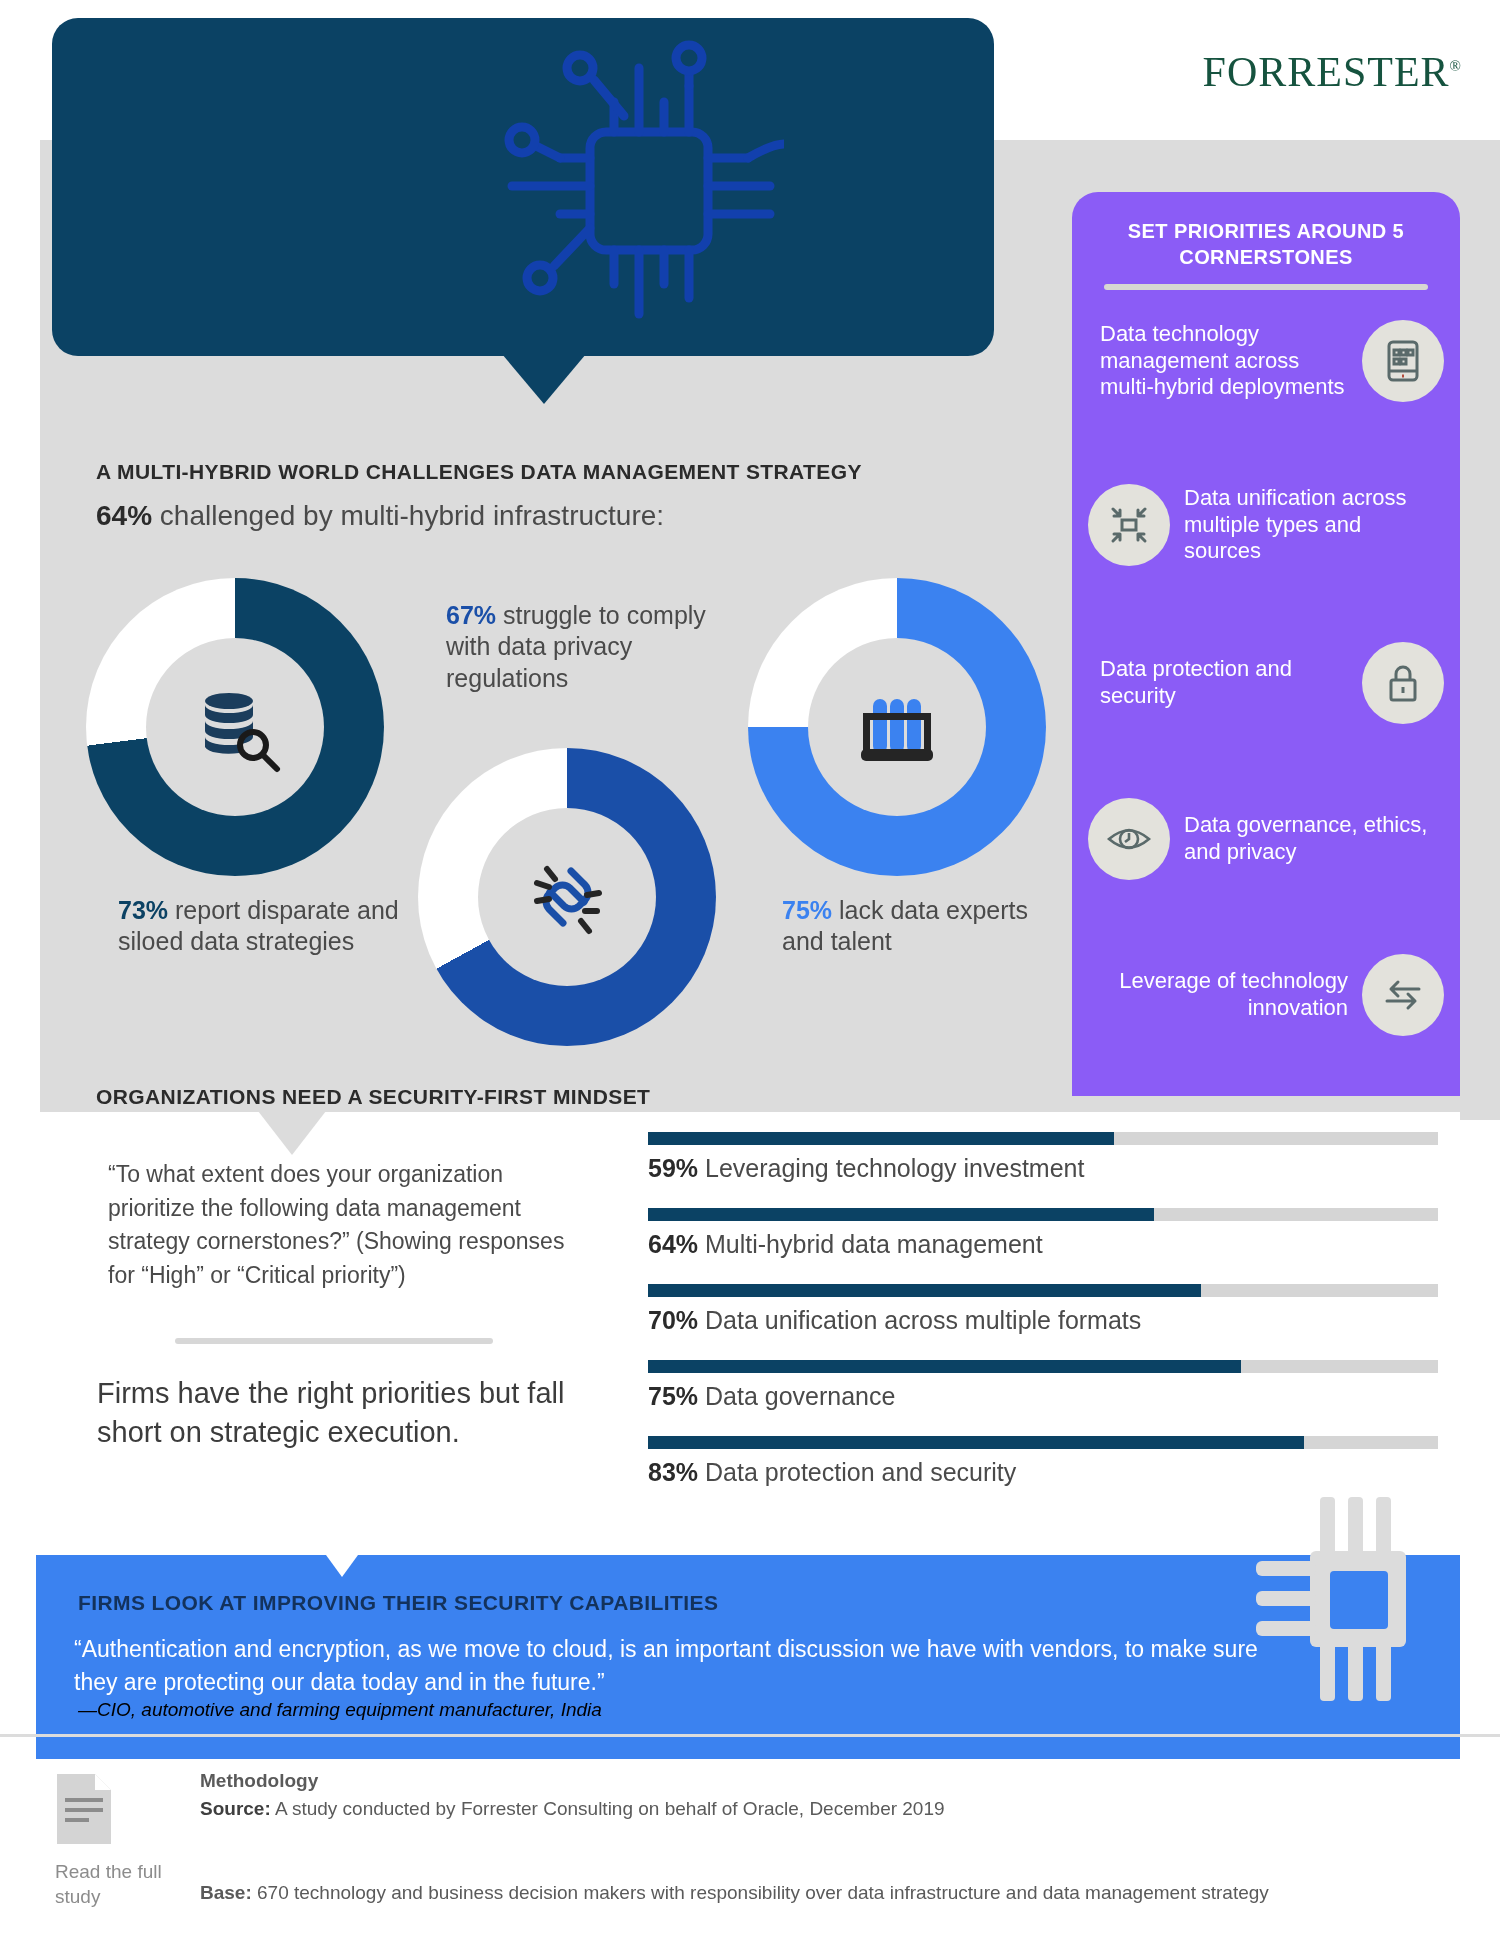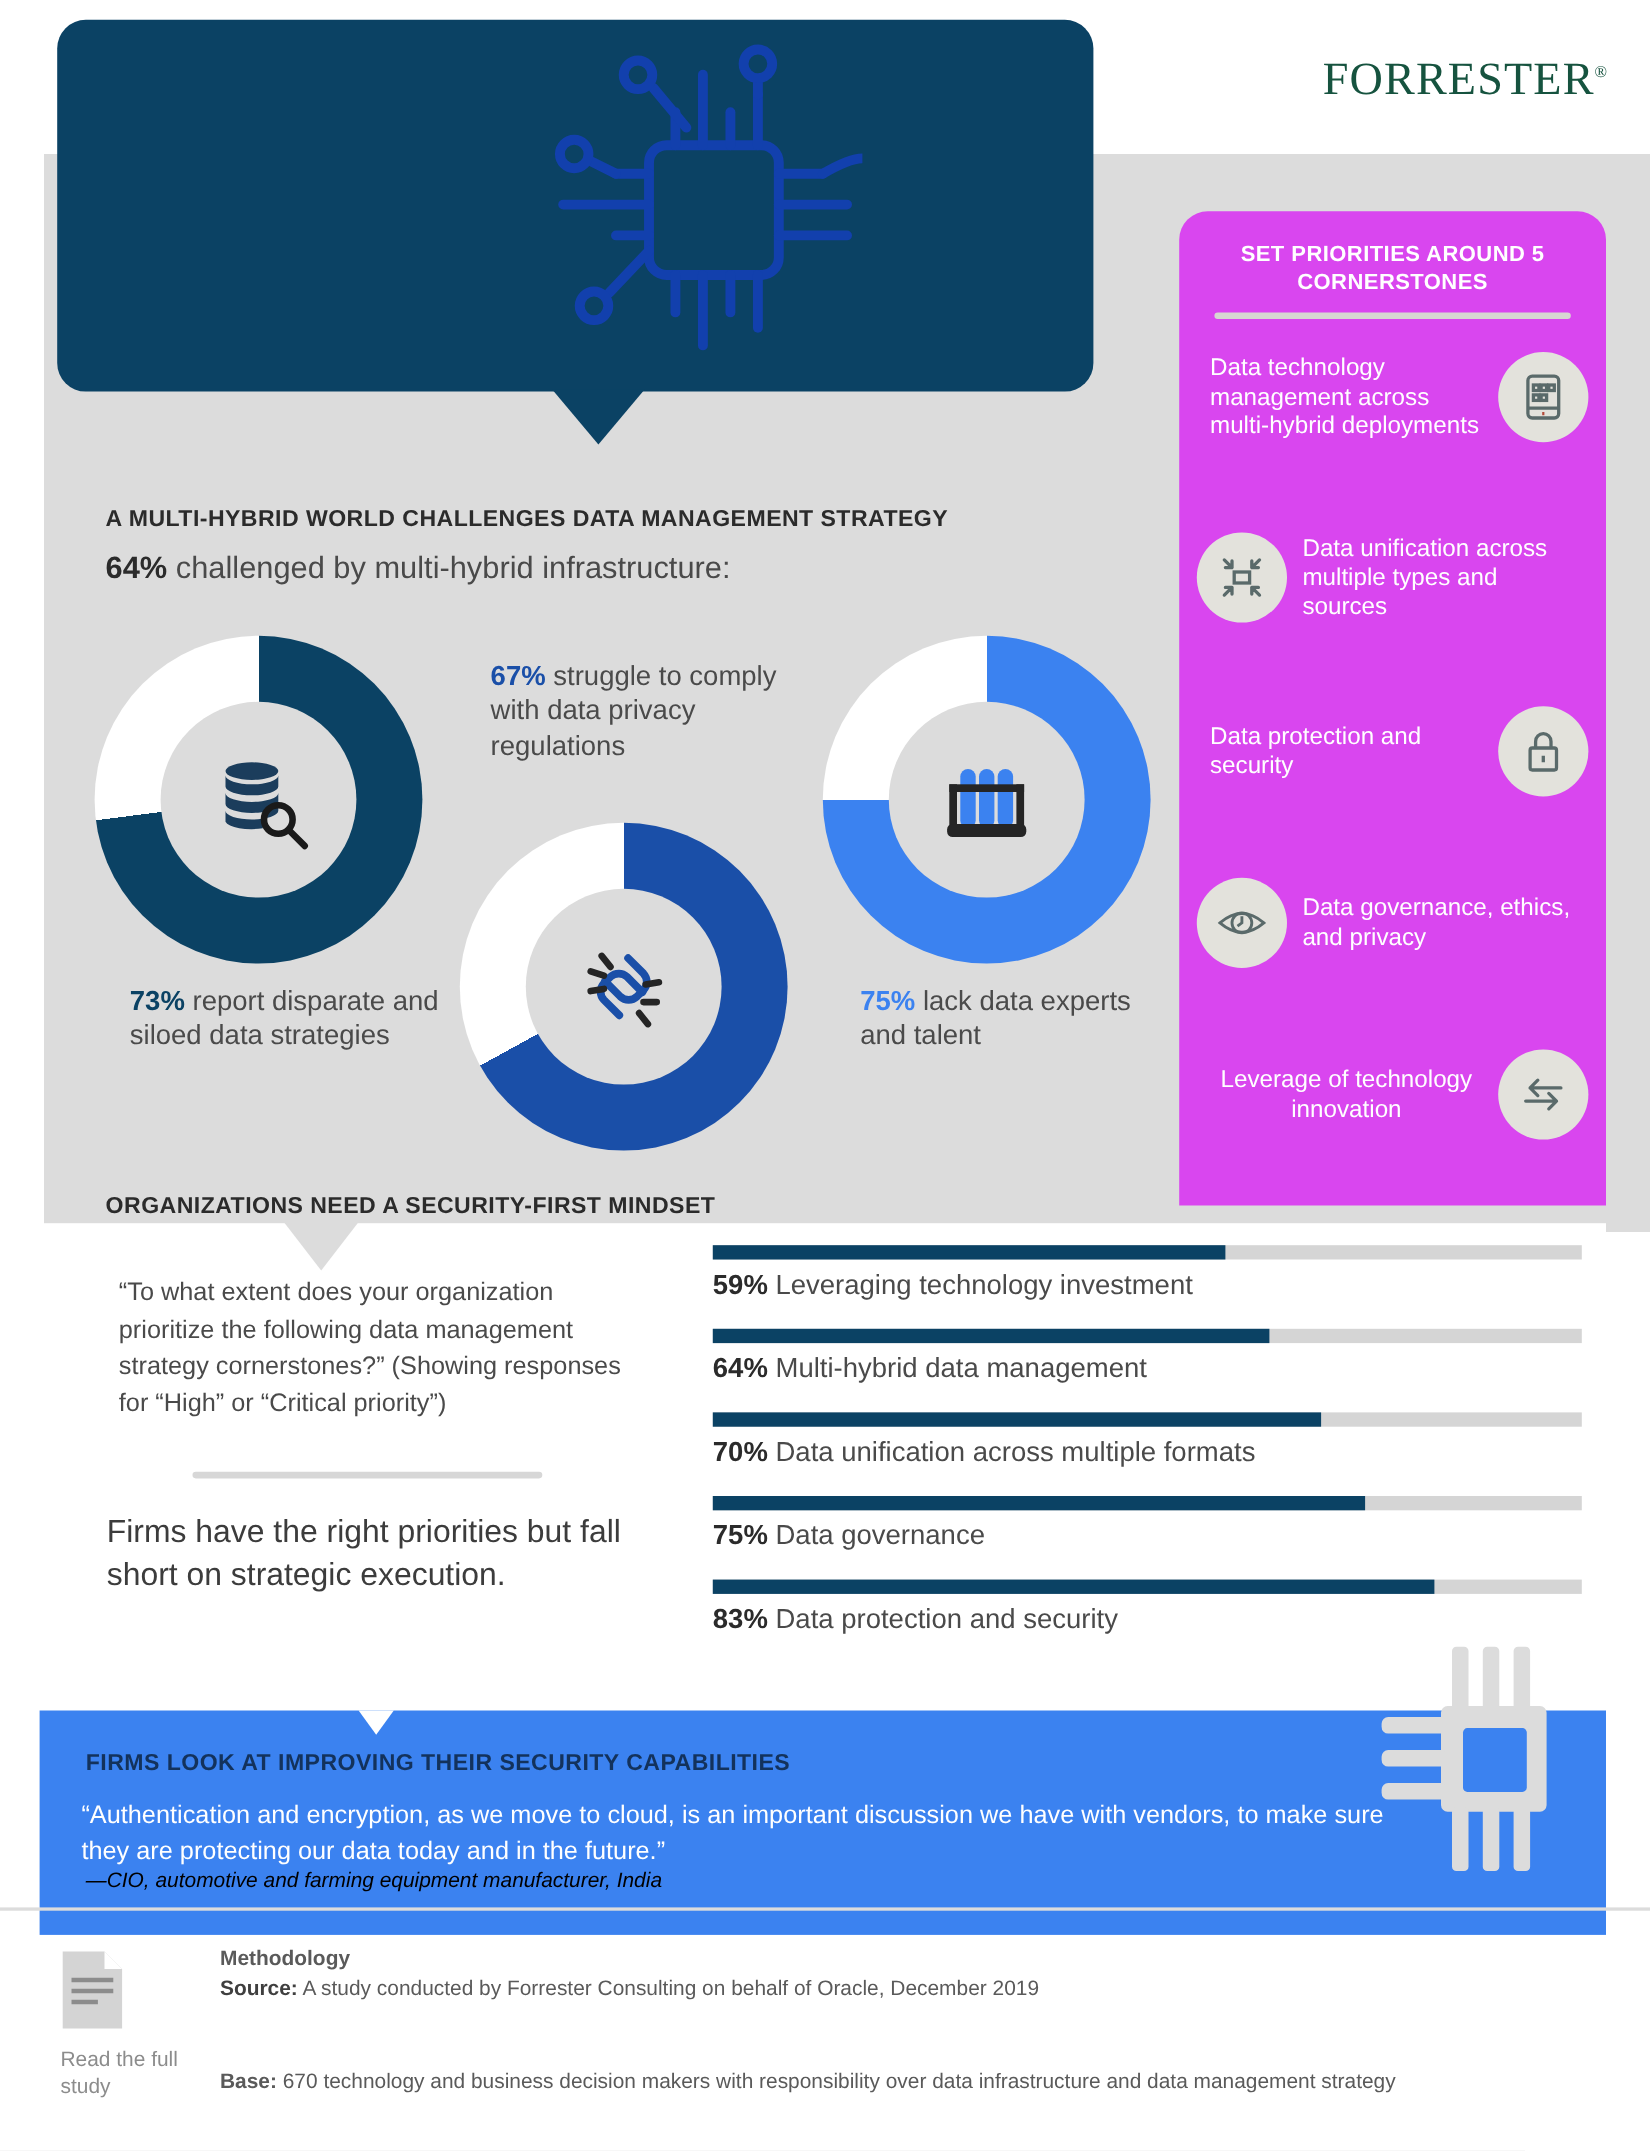--- a/index.html
+++ b/index.html
@@ -76,21 +76,21 @@
   #label-1 { left: 118px; top: 895px; width: 300px; }
   #label-2 { left: 446px; top: 600px; width: 300px; }
   #label-3 { left: 782px; top: 895px; width: 290px; }
   .pct-navy { color: #0b4264; font-weight: bold; }
   .pct-royal { color: #1a4fa8; font-weight: bold; }
   .pct-bright { color: #3b82f0; font-weight: bold; }
 
   
   .side-panel {
     position: absolute; left: 1072px; top: 192px; width: 388px; height: 904px;
-    background: #d946ef; border-top-left-radius: 26px; border-top-right-radius: 26px;
+    background: #8b5cf6; border-top-left-radius: 26px; border-top-right-radius: 26px;
   }
   .side-title {
     position: absolute; left: 0; top: 26px; width: 100%;
     text-align: center; color: #ffffff; font-size: 20px; font-weight: bold;
     line-height: 1.3; letter-spacing: 0.4px;
   }
   .side-rule {
     position: absolute; left: 32px; top: 92px; width: 324px; height: 6px;
     background: #d7d7d2; border-radius: 3px;
   }
@@ -350,21 +350,21 @@
 
     <div class="corner-item right-text" style="left:16px; top:762px;">
       <div class="cicon">
         <svg width="48" height="48" viewBox="0 0 48 48">
             <g stroke="#5a6a6a" stroke-width="3" fill="none" stroke-linecap="round">
           <path d="M40 18 H12 M12 18 L19 11 M12 18 L19 25"></path>
           <path d="M8 30 H36 M36 30 L29 37 M36 30 L29 23"></path>
         </g>
           </svg>
       </div>
-      <div class="ctext" style="width:248px; text-align:center;">Leverage of technology innovation</div>
+      <div class="ctext" style="width:248px; text-align:right;">Leverage of technology innovation</div>
     </div>
   </div>
 
   <div class="sec-head" id="sec-head-2">ORGANIZATIONS NEED A SECURITY-FIRST MINDSET</div>
 
   <div class="white-panel">
     <div class="tail-up"></div>
   </div>
 
   <div class="quote-q">“To what extent does your organization prioritize the following data management strategy cornerstones?” (Showing responses for “High” or “Critical priority”)</div>

